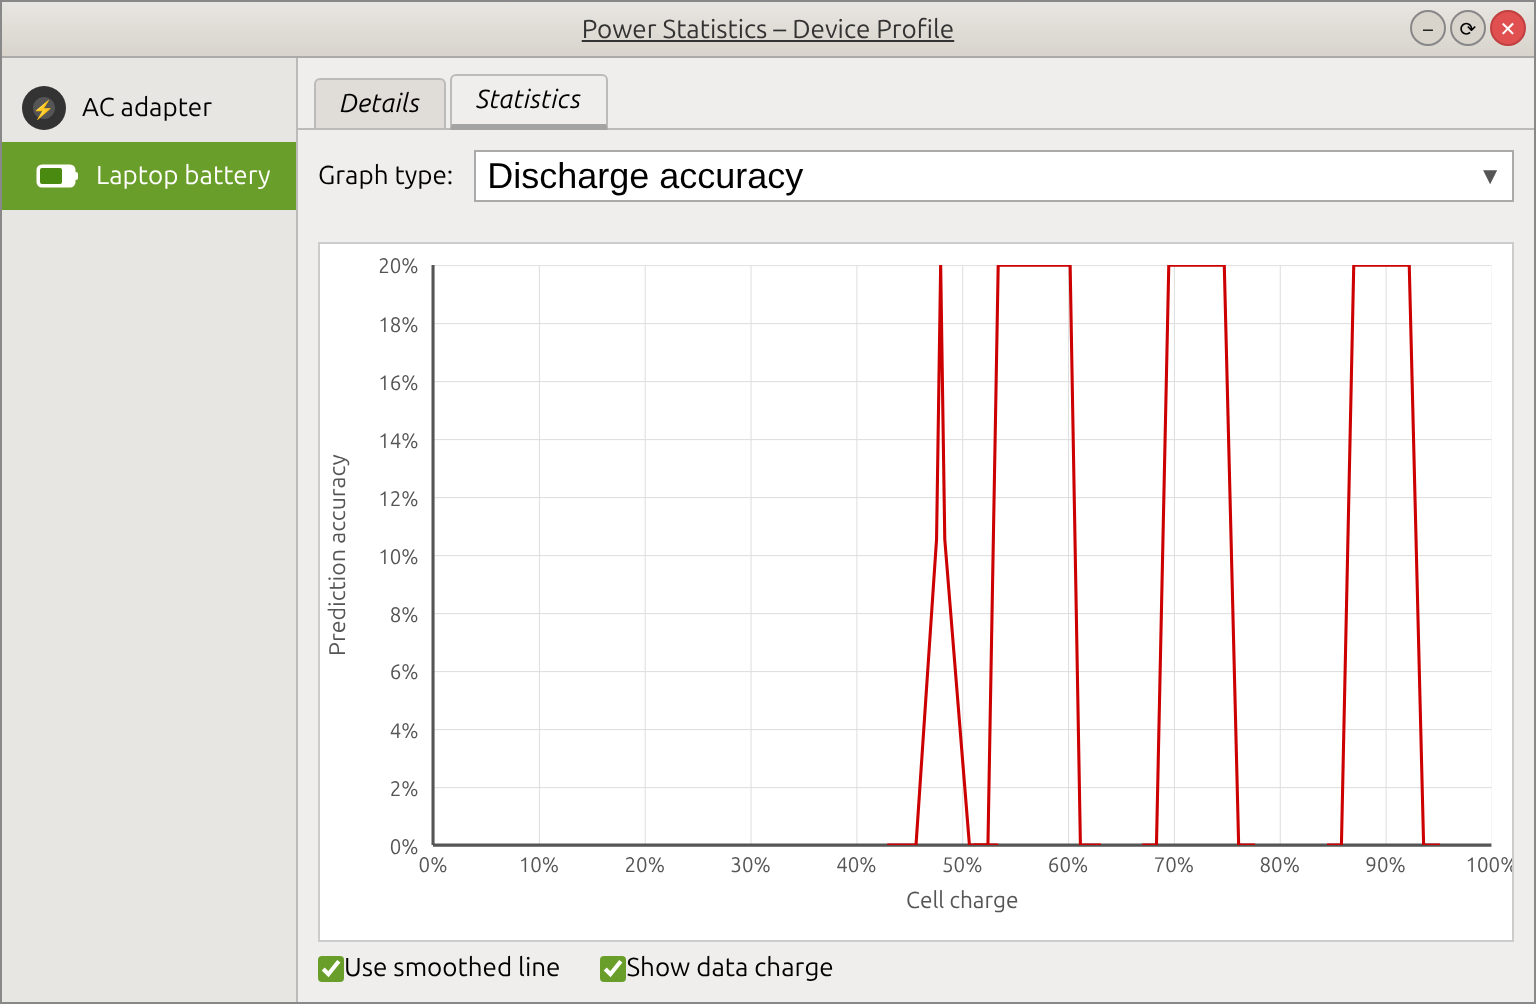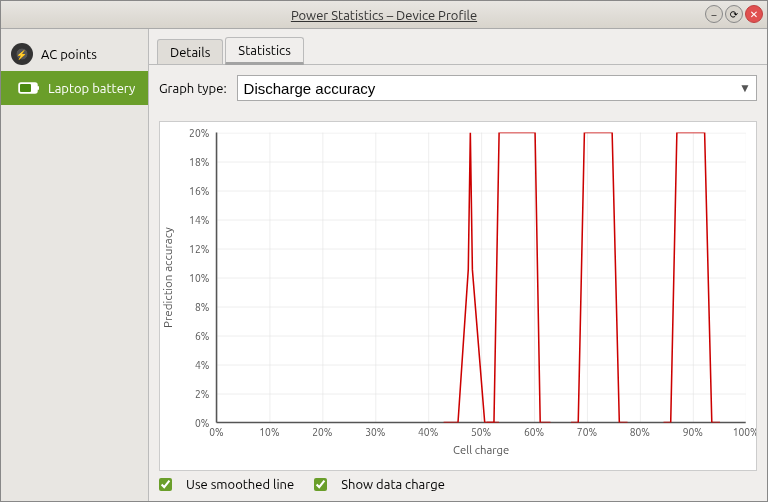--- a/index.html
+++ b/index.html
@@ -107,20 +107,21 @@
       flex-shrink: 0;
     }
     .tab {
       padding: 5px 12px;
       border: 1px solid #bbb;
       border-bottom: none;
       background: #e0ddd8;
       cursor: pointer;
       font-size: 13px;
       border-radius: 3px 3px 0 0;
+      font-style: italic;
     }
     .tab.active {
       background: #f0eeec;
       border-bottom: 3px solid #a3a3a3;
       margin-bottom: -1px;
       z-index: 1;
     }
     .panel {
       flex: 1;
       padding: 10px;
@@ -142,21 +143,21 @@
       flex: 1;
       position: relative;
       display: flex;
       align-items: center;
     }
     .select-wrapper select {
       width: 100%;
       height: 26px;
       border: 1px solid #aaa;
       background: white;
-      font-size: 15px;
+      font-size: 18px;
       padding: 0 6px;
       appearance: none;
       -webkit-appearance: none;
       cursor: pointer;
     }
     .select-arrow {
       position: absolute;
       right: 6px;
       pointer-events: none;
       font-size: 12px;
@@ -176,21 +177,21 @@
     .bottom-bar {
       display: flex;
       align-items: center;
       padding: 6px 0 0 0;
       gap: 20px;
       flex-shrink: 0;
     }
     .checkbox-item {
       display: flex;
       align-items: center;
-      gap: 14px;
+      gap: 0;
       cursor: pointer;
     }
     .checkbox-item input[type="checkbox"] {
       accent-color: #6a9e2a;
     }
     
     .ac-icon {
       width: 22px;
       height: 22px;
       border-radius: 50%;
@@ -225,21 +226,21 @@
     <div class="sidebar">
       <div class="sidebar-item">
         <div class="sidebar-item-icon">
           <div class="ac-icon">
             <svg width="14" height="14" viewBox="0 0 14 14">
               <circle cx="7" cy="7" r="6" fill="#555" stroke="#333" stroke-width="1"></circle>
               <text x="7" y="11" text-anchor="middle" fill="white" font-size="9">⚡</text>
             </svg>
           </div>
         </div>
-        <span class="sidebar-item-label">AC points</span>
+        <span class="sidebar-item-label">AC adapter</span>
       </div>
       <div class="sidebar-item active">
         <div class="sidebar-item-icon">
           <svg width="22" height="14" viewBox="0 0 22 14">
             <rect x="1" y="2" width="18" height="10" rx="2" fill="white" stroke="white" stroke-width="1.5"></rect>
             <rect x="2" y="3" width="11" height="8" rx="1" fill="#4a8a10"></rect>
             <rect x="19" y="5" width="2" height="4" rx="1" fill="white"></rect>
           </svg>
         </div>
         <span class="sidebar-item-label">Laptop battery</span>

